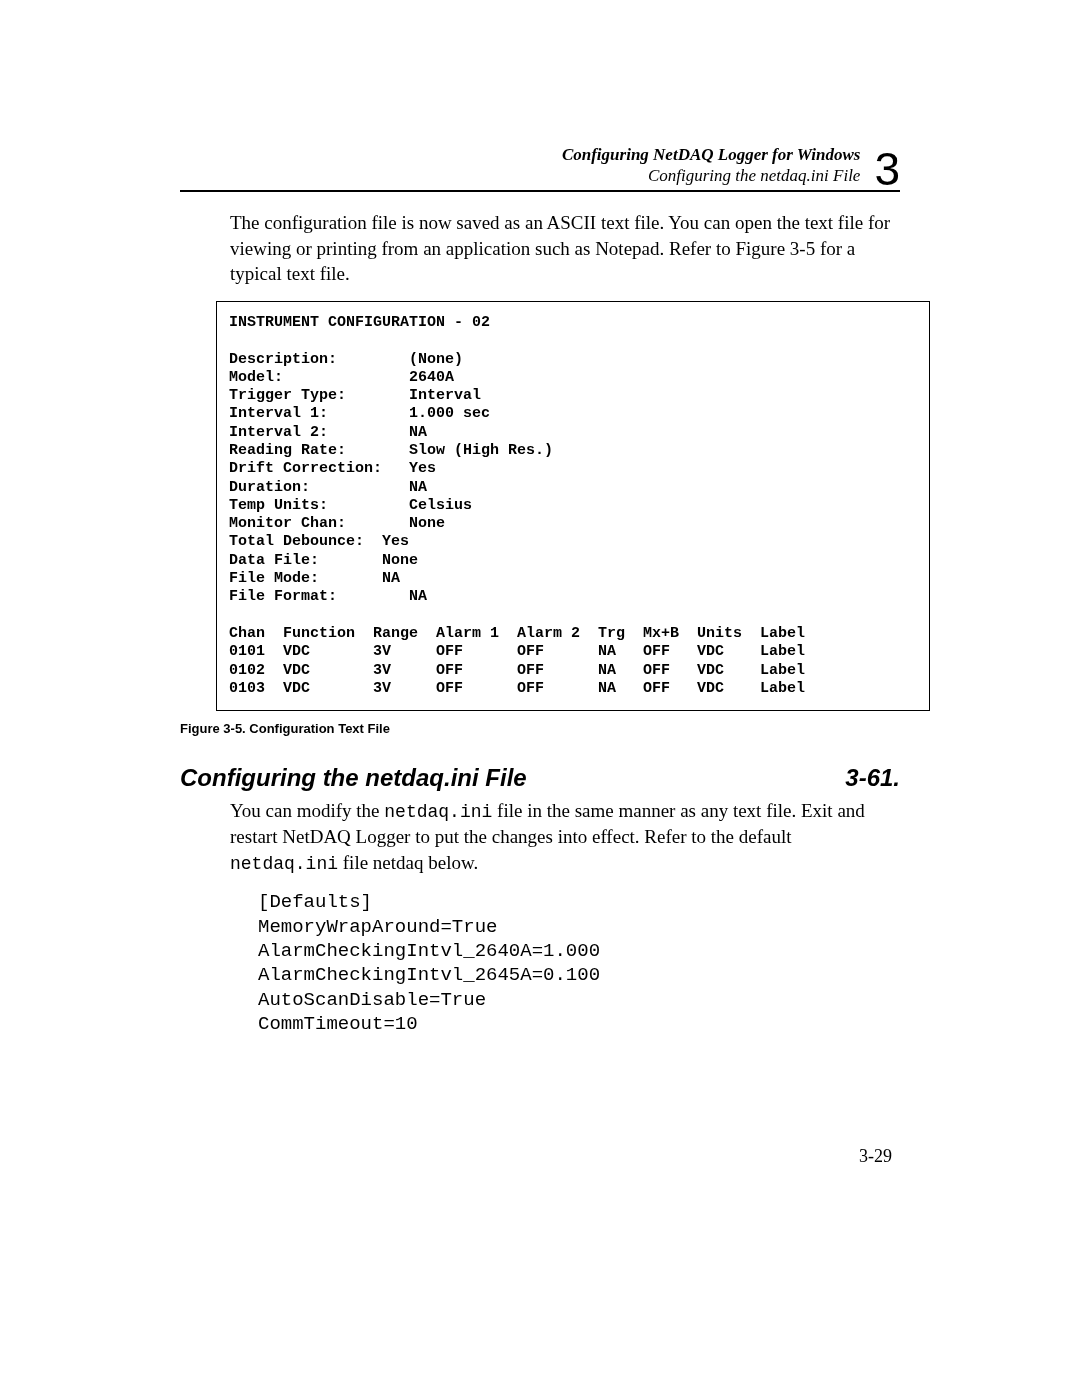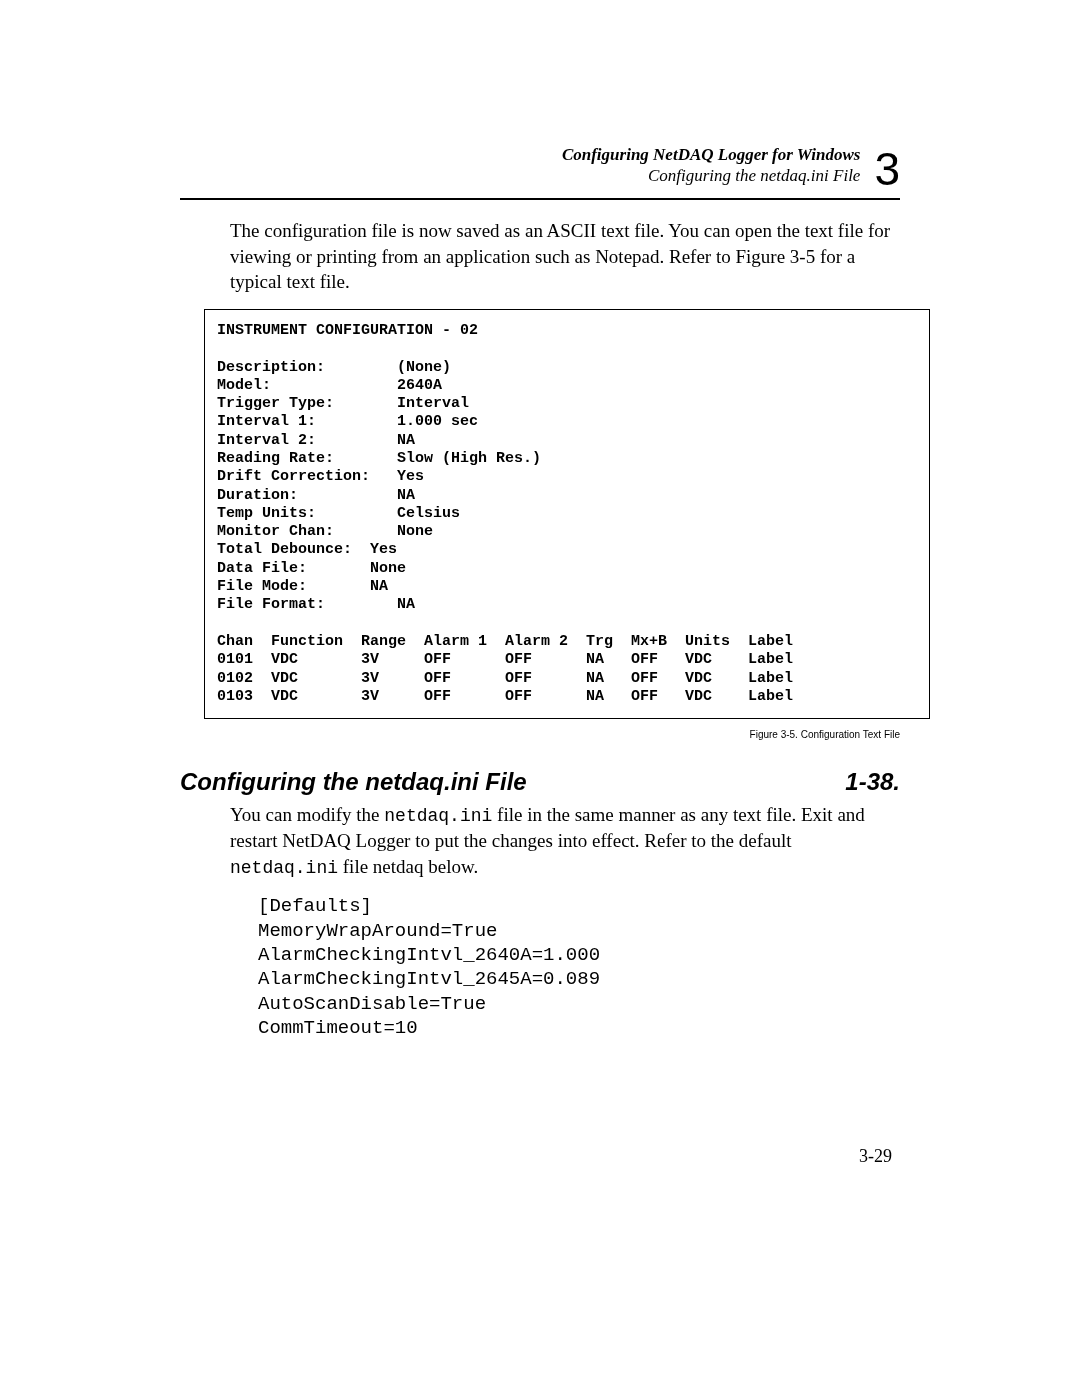--- a/index.html
+++ b/index.html
@@ -14,21 +14,21 @@
     height: 1397px;
     position: relative;
     box-sizing: border-box;
     padding: 140px 180px 0 180px;
   }
   .header {
     display: flex;
     justify-content: flex-end;
     align-items: flex-end;
     border-bottom: 2px solid #000;
-    padding-bottom: 12px;
+    padding-bottom: 4px;
     margin-bottom: 18px;
   }
   .header-text {
     text-align: right;
     line-height: 1.25;
     margin-right: 14px;
   }
   .header-title {
     font-style: italic;
     font-weight: bold;
@@ -47,34 +47,34 @@
     top: 6px;
   }
   .body-para {
     font-size: 19px;
     line-height: 1.35;
     margin: 0 0 14px 50px;
     text-align: left;
   }
   .figure-box {
     border: 1px solid #000;
-    margin-left: 24px;
+    margin-left: 36px;
     margin-right: -30px;
     padding: 12px 12px 12px 12px;
     font-family: "Courier New", Courier, monospace;
     font-size: 15px;
     font-weight: bold;
     white-space: pre;
     line-height: 1.22;
   }
   .figure-caption {
-    text-align: right;
+    text-align: left;
     font-family: Arial, Helvetica, sans-serif;
-    font-size: 10px;
-    font-weight: normal;
+    font-size: 13px;
+    font-weight: bold;
     margin-top: 10px;
     margin-bottom: 28px;
   }
   .section-head {
     display: flex;
     justify-content: space-between;
     align-items: baseline;
     font-family: Arial, Helvetica, sans-serif;
     font-style: italic;
     font-weight: bold;
@@ -141,29 +141,29 @@
 
 Chan  Function  Range  Alarm 1  Alarm 2  Trg  Mx+B  Units  Label
 0101  VDC       3V     OFF      OFF      NA   OFF   VDC    Label
 0102  VDC       3V     OFF      OFF      NA   OFF   VDC    Label
 0103  VDC       3V     OFF      OFF      NA   OFF   VDC    Label</div>
 
   <div class="figure-caption">Figure 3-5. Configuration Text File</div>
 
   <div class="section-head">
     <span>Configuring the netdaq.ini File</span>
-    <span>1-38.</span>
+    <span>3-61.</span>
   </div>
 
   <p class="ini-para">
     <span>You can modify the </span><span class="mono-inline">netdaq.ini</span><span> file in the same manner as any text file. Exit and restart NetDAQ Logger to put the changes into effect. Refer to the default </span><span class="mono-inline">netdaq.ini</span><span> file netdaq below.</span>
   </p>
 
   <div class="ini-block" id="ini-block-1">[Defaults]
 MemoryWrapAround=True
 AlarmCheckingIntvl_2640A=1.000
-AlarmCheckingIntvl_2645A=0.089
+AlarmCheckingIntvl_2645A=0.100
 AutoScanDisable=True
 CommTimeout=10</div>
 
   <div class="page-number">3-29</div>
 
 </div>
 
 </body></html>

